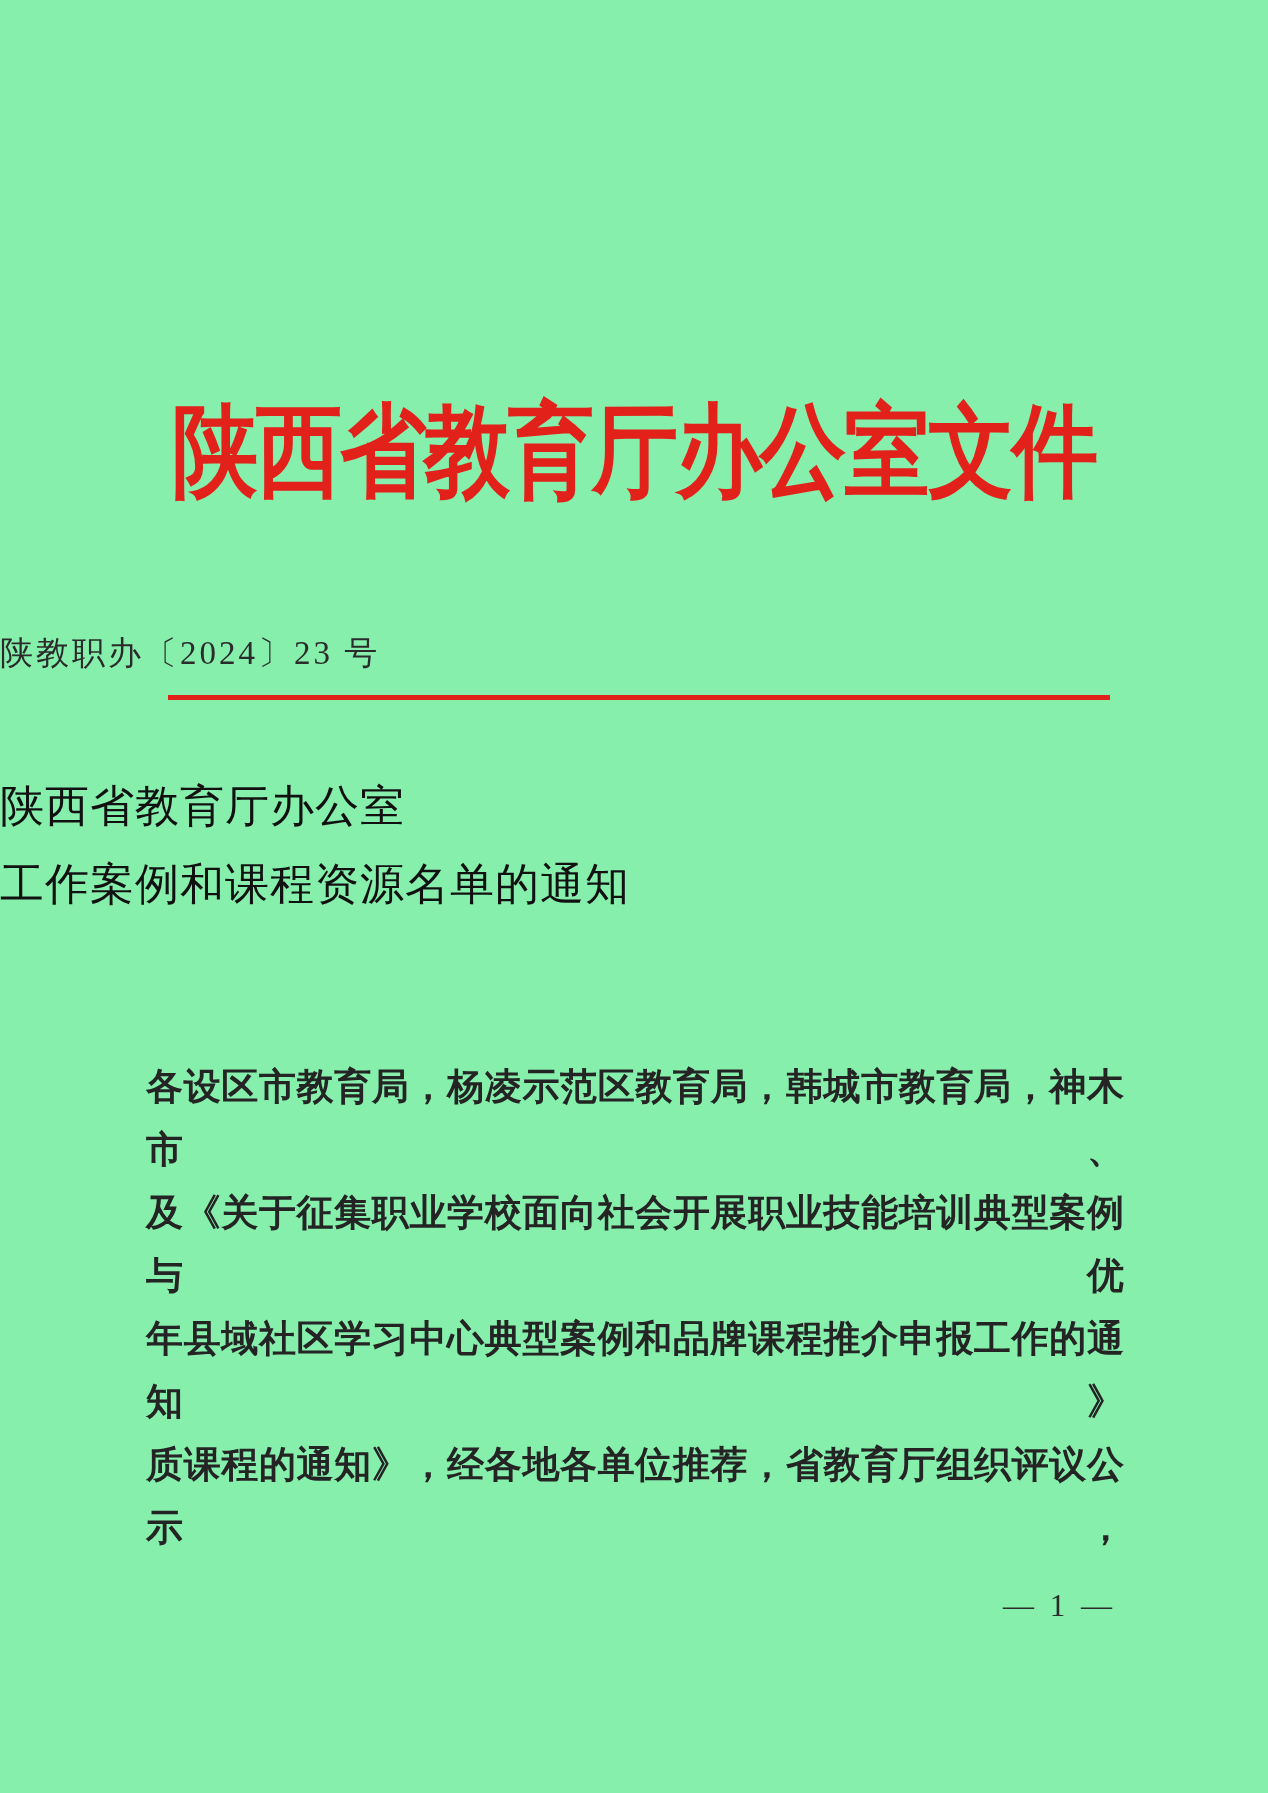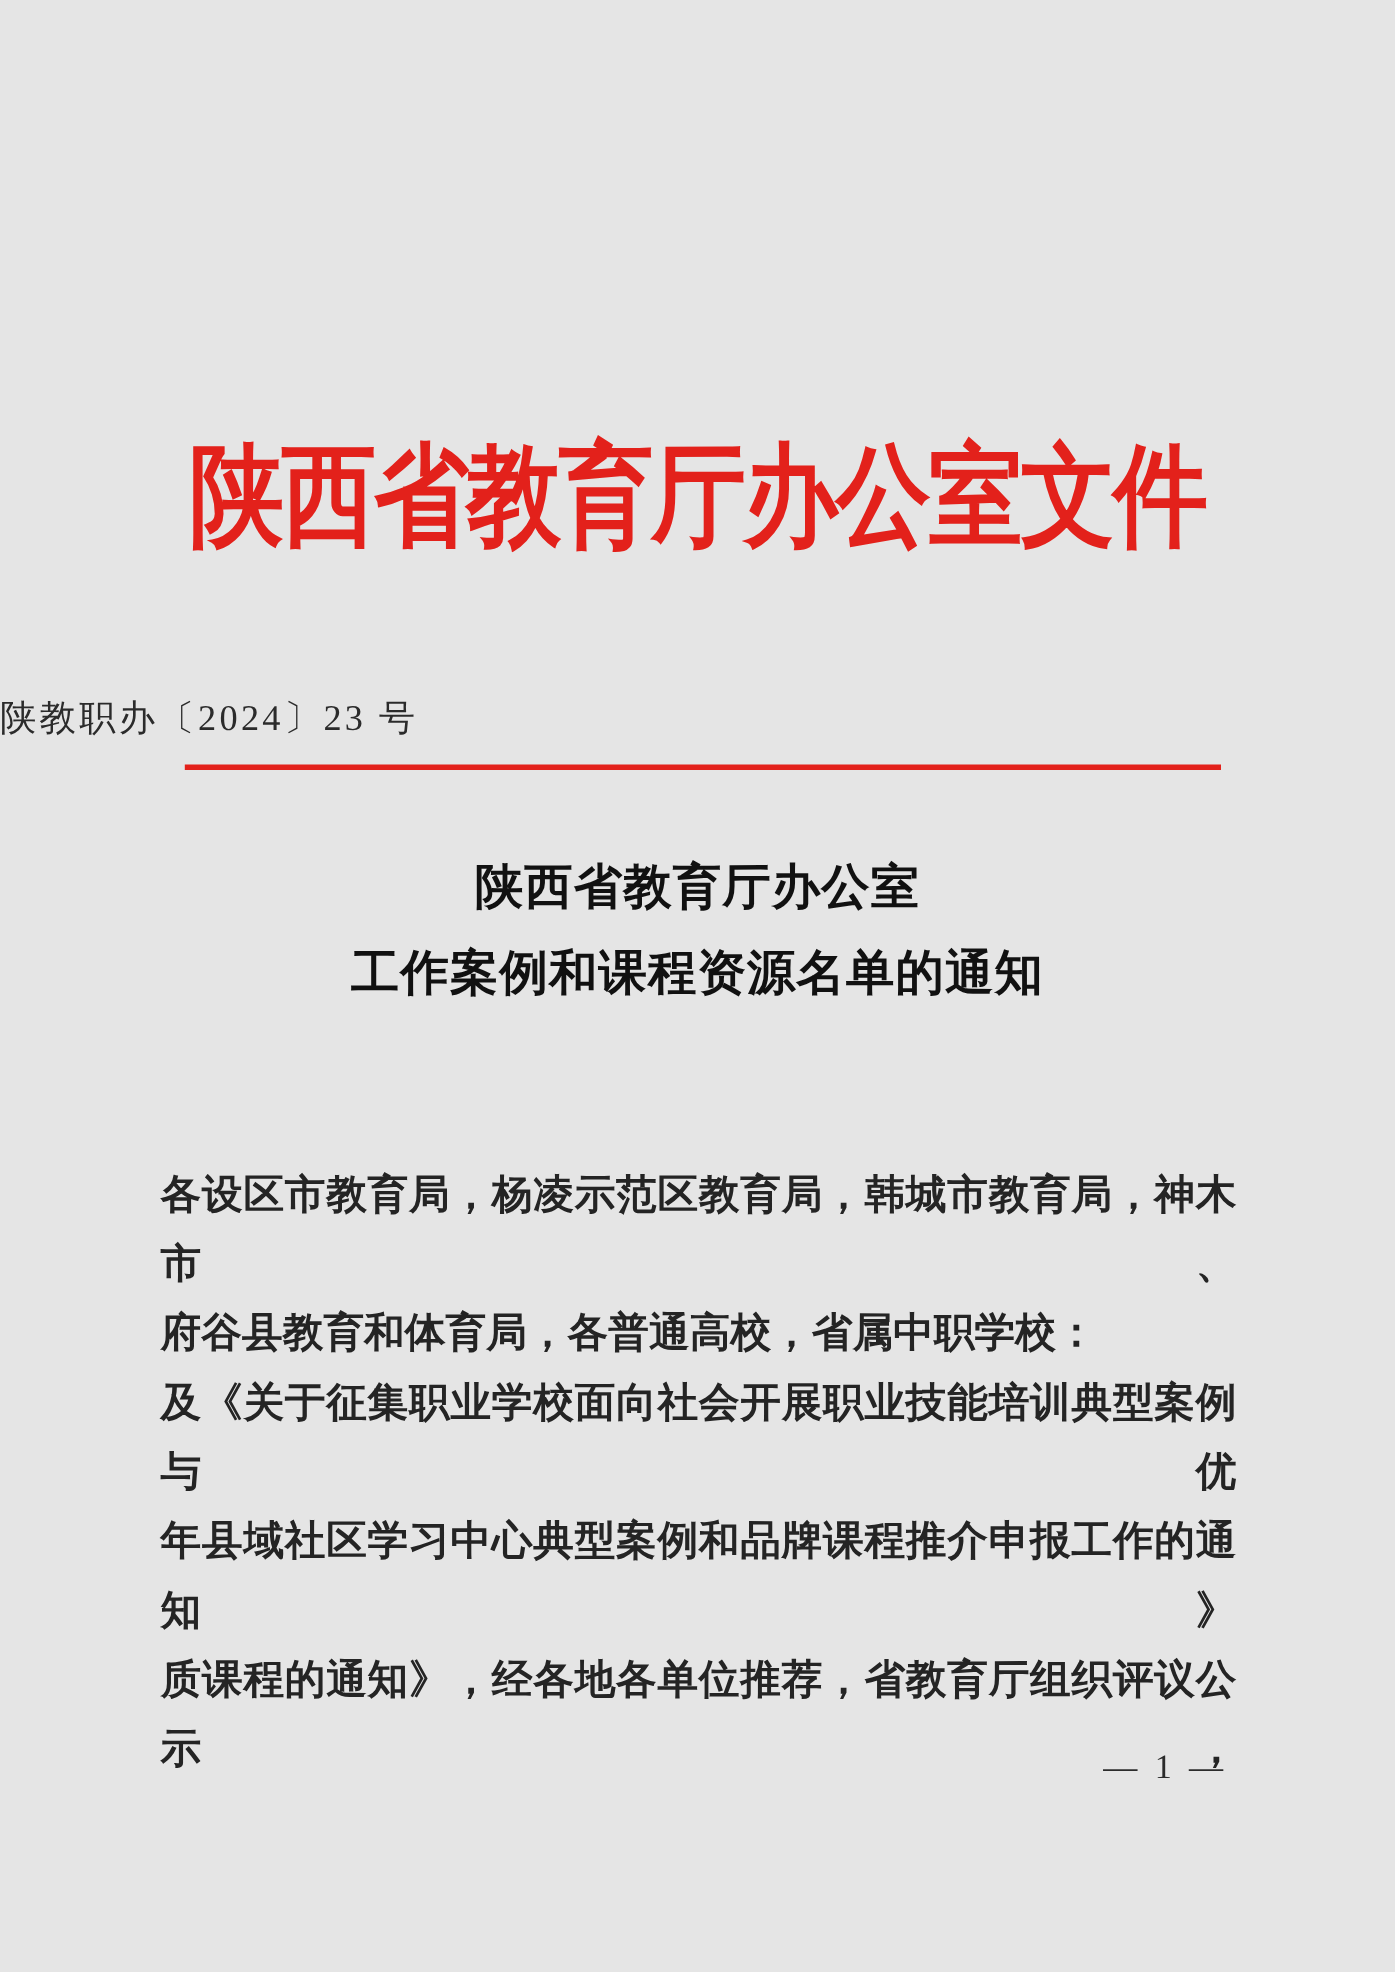--- a/index.html
+++ b/index.html
@@ -8,21 +8,21 @@
     font-family: "Liberation Serif", "DejaVu Serif", serif;
     width: 1268px;
     height: 1793px;
     position: relative;
     overflow: hidden;
     color: #222;
   }
   .page {
     position: absolute;
     inset: 0;
-    background: #e5e5e5;
+    background: #86efac;
   }
   
   .banner-title {
     position: absolute;
     top: 383px;
     left: 0;
     width: 100%;
     text-align: center;
     color: var(--accent, #e3211b);
     font-size: 86px;
@@ -51,23 +51,23 @@
     width: 942px;
     height: 5px;
     background: var(--accent, #e3211b);
   }
   
   .notice-title {
     position: absolute;
     top: 768px;
     left: 0;
     width: 100%;
-    text-align: center;
+    text-align: left;
     font-size: 44px;
-    font-weight: bold;
+    font-weight: normal;
     line-height: 78px;
     letter-spacing: 1px;
     color: #111;
   }
   
   .body-text {
     position: absolute;
     top: 1055px;
     left: 146px;
     width: 978px;
@@ -109,21 +109,20 @@
 
   <div class="red-rule"></div>
 
   <div class="notice-title">
     <div class="title-line">陕西省教育厅办公室</div>
     <div class="title-line">工作案例和课程资源名单的通知</div>
   </div>
 
   <div class="body-text">
     <div class="body-line justified">各设区市教育局，杨凌示范区教育局，韩城市教育局，神木市、</div>
-    <div class="body-line">府谷县教育和体育局，各普通高校，省属中职学校：</div>
     <div class="body-line justified">及《关于征集职业学校面向社会开展职业技能培训典型案例与优</div>
     <div class="body-line justified">年县域社区学习中心典型案例和品牌课程推介申报工作的通知》</div>
     <div class="body-line justified">质课程的通知》，经各地各单位推荐，省教育厅组织评议公示，</div>
 
   </div>
 
   <div class="page-number">— 1 —</div>
 
 </div>
 

